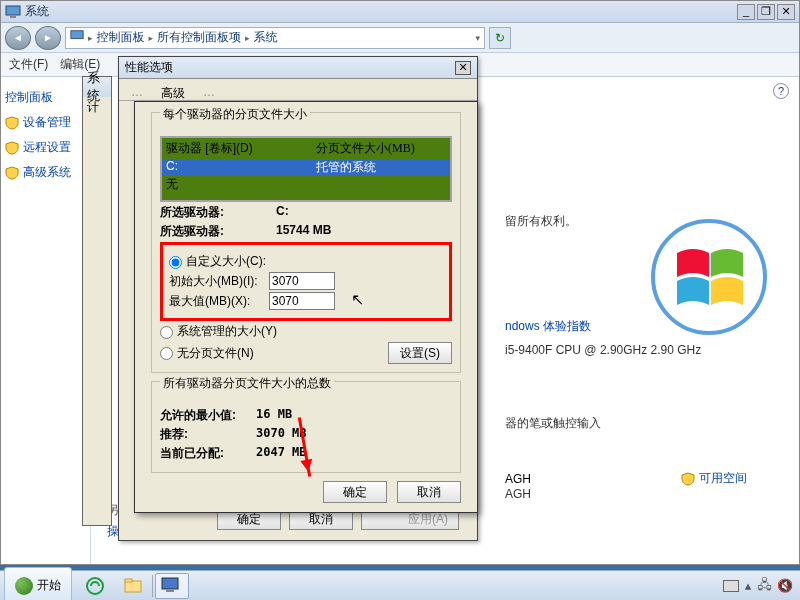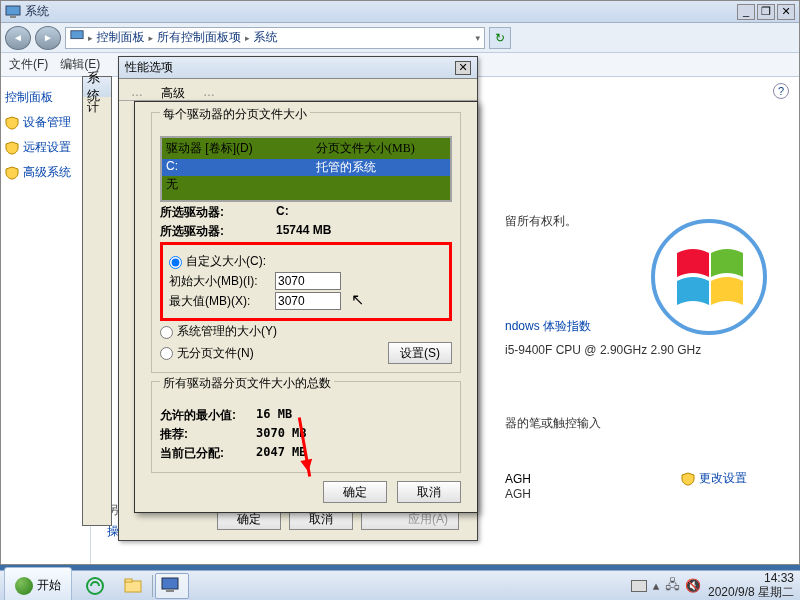--- a/index.html
+++ b/index.html
@@ -62,21 +62,21 @@
 .drivelist .hdr { display:flex; padding:2px 4px; color:#000;}
 .drivelist .row { display:flex; padding:0 4px; }
 .drivelist .row.sel { background:#316ac5; color:#fff; }
 .drivelist .c1 { width:150px;}
 .drivelist .c2 { flex:1;font-family:Liberation Serif, serif;}
 .kv { display:flex; gap:6px; margin:2px 0; font-family: inherit; font-weight: bold;}
 .kv .k{width:110px;}
 .redbox { border:3px solid #ff0000; padding:6px; margin:2px 0;}
 .radio-row { display:flex;align-items:center;gap:4px;margin:2px 0;}
 .radio-row input{margin-top:1px;}
-.field { display:flex;align-items:center;gap:6px;margin:2px 0;}
+.field { display:flex;align-items:center;gap:0;margin:2px 0;}
 .field .lbl{width:100px;}
 .field input[type=text]{width:66px;height:18px;border:1px solid #7a7a7a;padding:0 2px;font-size:12px;}
 .cursor-arrow { position:absolute; font-size:16px; color:#000; pointer-events:none;}
 .red-arrow { position:absolute; width:3px; height:60px; background:#ff0000;}
 .red-arrow::after { content:''; position:absolute; bottom:-1px; left:-5px; border:6px solid transparent; border-top:12px solid #ff0000;}
 
 .totals .kv .k{width:90px;}
 .totals .kv .v{font-family:monospace;}
 
 
@@ -178,21 +178,21 @@
       <div class="info-row" style="margin-left:390px;">i5-9400F CPU @ 2.90GHz   2.90 GHz</div>
       <div style="height:50px;"></div>
       <div class="info-row" style="margin-left:390px;">器的笔或触控输入</div>
       <div style="height:30px;"></div>
       <div style="margin-left:390px;display:flex;gap:150px;align-items:center;">
         <span>AGH</span>
         <span class="link-action">
               <span class="shield"><svg viewBox="0 0 14 14">
                   <path d="M7 1 L13 3 V7 C13 10 10 13 7 13 C4 13 1 10 1 7 V3 Z" fill="#ffd24d" stroke="#b88700"></path>
                 </svg></span>
-              <span>更改设置</span>
+              <span>可用空间</span>
             </span>
       </div>
       <div class="info-row" style="margin-left:390px;">AGH</div>
       <div class="footer-links">
         <span>另请参阅</span>
         <a>操作中心</a>
       </div>
     </div>
   </div>
 </div>
@@ -321,18 +321,14 @@
       <svg width="22" height="20" viewBox="0 0 22 20">
         <rect x="1" y="2" width="16" height="11" fill="#4a78c8" stroke="#234"></rect>
         <rect x="5" y="14" width="8" height="2" fill="#888"></rect>
       </svg>
     </div>
   <div class="tray">
     <span class="kbd"></span>
     <span class="ico">▴</span>
     <span class="ico">🖧</span>
     <span class="ico">🔇</span>
-    <div class="clock">
-      <div>14:33</div>
-      <div>2020/9/8 星期二</div>
-    </div>
   </div>
 </div>
 
 </body></html>

